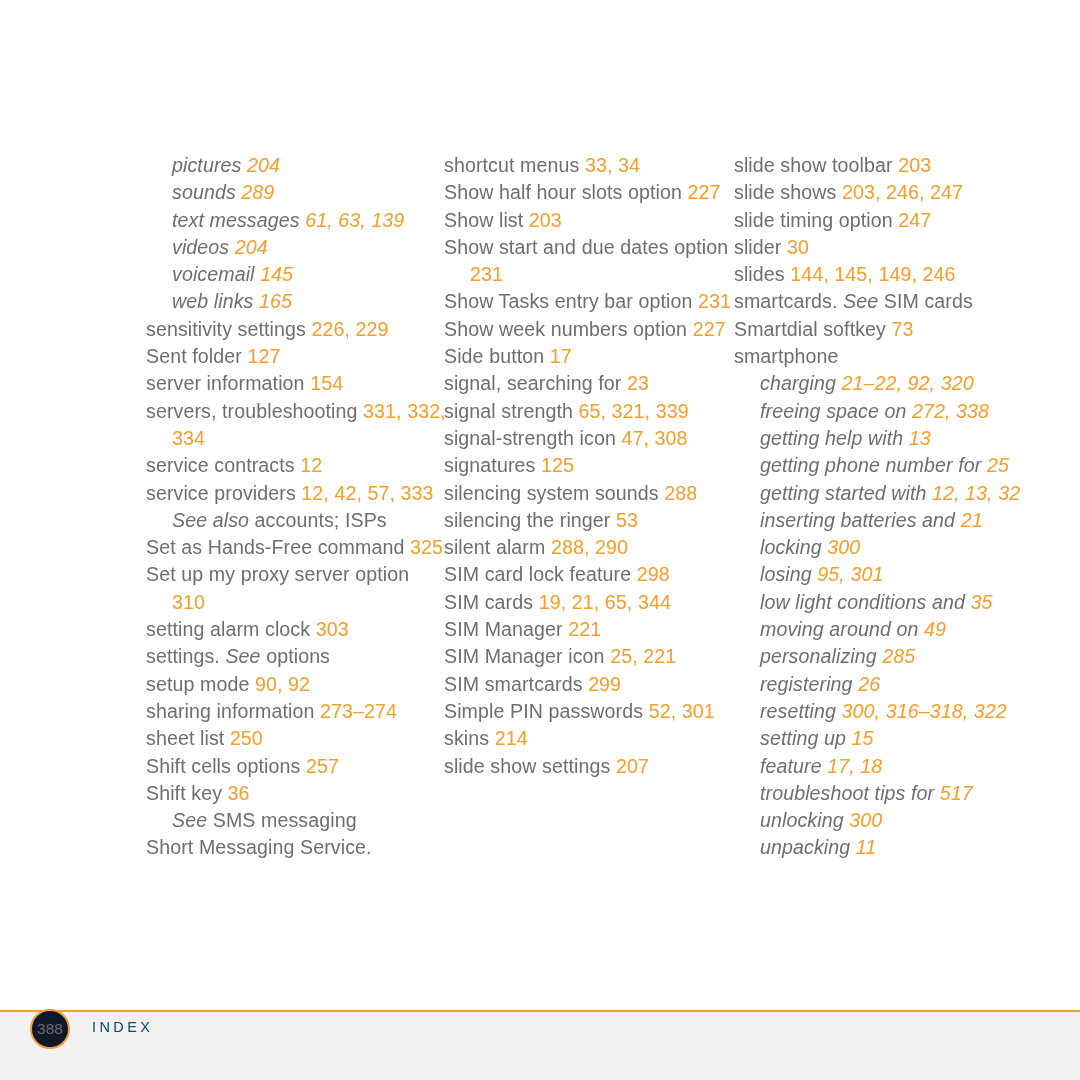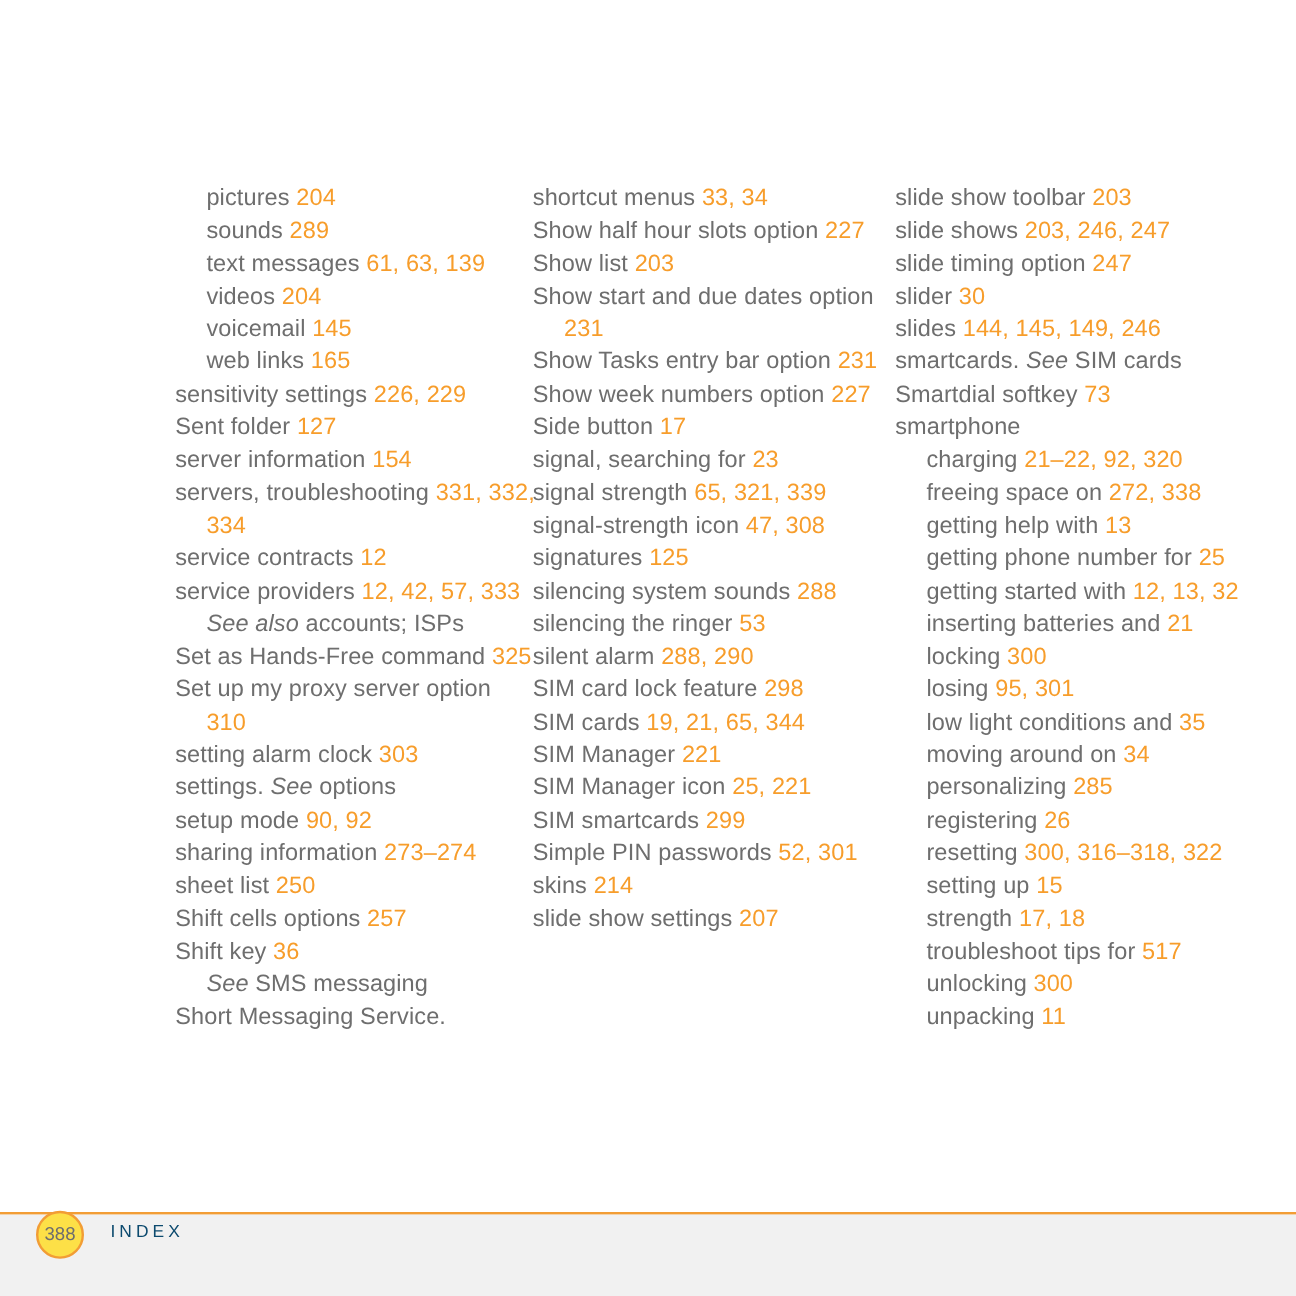--- a/index.html
+++ b/index.html
@@ -35,32 +35,33 @@
 
   .index-column {
     font-size: 19.6px;
     line-height: 27.3px;
     color: #6e6e6e;
     letter-spacing: 0.1px;
   }
 
   .index-column.col-1 { width: 300px; margin-left: 146px; }
   .index-column.col-2 { width: 290px; margin-left: -2px; }
-  .index-column.col-3 { width: 300px; margin-left: 12px; }
+  .index-column.col-3 { width: 300px; margin-left: 0px; }
 
   
   .entry {
     margin: 0;
     padding-left: 26px;
     text-indent: -26px;
   }
   
   .entry.lvl-1 {
     padding-left: 51px;
     text-indent: -25px;
+    font-style: italic;
   }
   
   .entry.xref {
     padding-left: 51px;
     text-indent: -25px;
   }
 
   .term { color: #6e6e6e; }
   .pages { color: #f79d2b; }
   .ital { font-style: italic; }
@@ -85,21 +86,21 @@
   }
 
   .page-badge {
     position: absolute;
     left: 30px;
     top: 1009px;
     width: 40px;
     height: 40px;
     border-radius: 50%;
     border: 2px solid #f29d35;
-    background: #fde047;
+    background: #0f172a;
     display: flex;
     align-items: center;
     justify-content: center;
     font-size: 15.5px;
     color: #6e6e6e;
     box-sizing: border-box;
   }
 
   .footer-label {
     position: absolute;
@@ -177,26 +178,26 @@
         <p class="entry"><span class="term">smartphone</span></p>
         <p class="entry lvl-1"><span class="term">charging </span><span class="pages">21–22, 92, 320</span></p>
         <p class="entry lvl-1"><span class="term">freeing space on </span><span class="pages">272, 338</span></p>
         <p class="entry lvl-1"><span class="term">getting help with </span><span class="pages">13</span></p>
         <p class="entry lvl-1"><span class="term">getting phone number for </span><span class="pages">25</span></p>
         <p class="entry lvl-1"><span class="term">getting started with </span><span class="pages">12, 13, 32</span></p>
         <p class="entry lvl-1"><span class="term">inserting batteries and </span><span class="pages">21</span></p>
         <p class="entry lvl-1"><span class="term">locking </span><span class="pages">300</span></p>
         <p class="entry lvl-1"><span class="term">losing </span><span class="pages">95, 301</span></p>
         <p class="entry lvl-1"><span class="term">low light conditions and </span><span class="pages">35</span></p>
-        <p class="entry lvl-1"><span class="term">moving around on </span><span class="pages">34</span></p>
+        <p class="entry lvl-1"><span class="term">moving around on </span><span class="pages">49</span></p>
         <p class="entry lvl-1"><span class="term">personalizing </span><span class="pages">285</span></p>
         <p class="entry lvl-1"><span class="term">registering </span><span class="pages">26</span></p>
         <p class="entry lvl-1"><span class="term">resetting </span><span class="pages">300, 316–318, 322</span></p>
         <p class="entry lvl-1"><span class="term">setting up </span><span class="pages">15</span></p>
-        <p class="entry lvl-1"><span class="term">strength </span><span class="pages">17, 18</span></p>
+        <p class="entry lvl-1"><span class="term">feature </span><span class="pages">17, 18</span></p>
         <p class="entry lvl-1"><span class="term">troubleshoot tips for </span><span class="pages">517</span></p>
         <p class="entry lvl-1"><span class="term">unlocking </span><span class="pages">300</span></p>
         <p class="entry lvl-1"><span class="term">unpacking </span><span class="pages">11</span></p>
       </div>
   </div>
 
   <div class="footer-band"></div>
   <div class="footer-rule"></div>
 
   <div class="page-badge">

